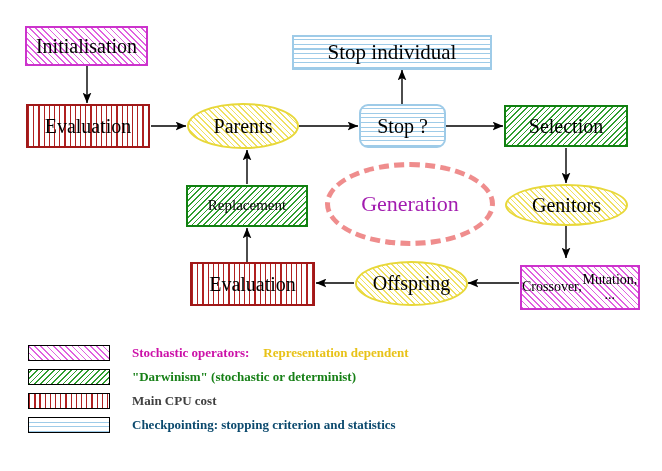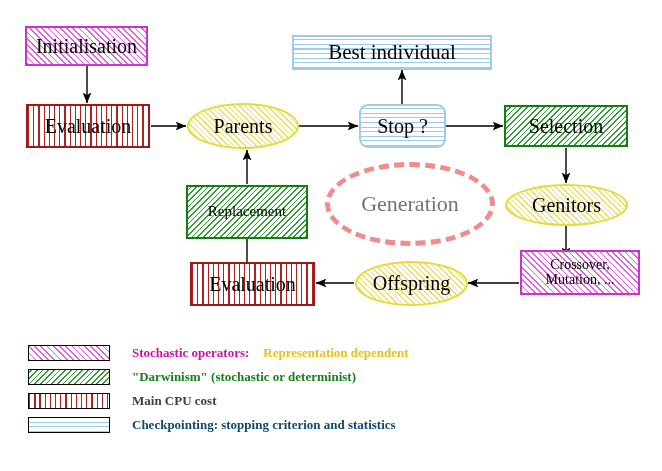--- a/index.html
+++ b/index.html
@@ -75,21 +75,21 @@
     border-radius: 50%;
     border: 2px solid #e8d83a;
     background-color: #ffffff;
     background-image: repeating-linear-gradient(45deg,
        #f0e060 0px, #f0e060 1.2px, rgba(255,255,255,0) 1.2px, rgba(255,255,255,0) 4.0px);
   }
   .ellipse-dashed {
     border-radius: 50%;
     border: 5px dashed #ef8d8d;
     background: transparent;
-    color: #737373;
+    color: #a21caf;
   }
 
   
   #legend {
     position: absolute;
     left: 0;
     top: 338px;
     width: 662px;
     height: 133px;
     z-index: 3;
@@ -165,49 +165,49 @@
 
   <div class="node box box-red" style="left:26px; top:104px; width:124px; height:44px; font-size:20px;">
     <span class="lbl">Evaluation</span>
   </div>
 
   <div class="node ellipse" style="left:187px; top:103px; width:112px; height:46px; font-size:20px;">
     <span class="lbl">Parents</span>
   </div>
 
   <div class="node box box-blue" style="left:292px; top:35px; width:200px; height:35px; font-size:21px;">
-    <span class="lbl">Best individual</span>
+    <span class="lbl">Stop individual</span>
   </div>
 
   <div class="node box box-green" style="left:504px; top:105px; width:124px; height:42px; font-size:20px;">
     <span class="lbl">Selection</span>
   </div>
 
   <div class="node box box-blue box-blue-round" style="left:359px; top:104px; width:87px; height:44px; font-size:20px;">
     <span class="lbl">Stop ?</span>
   </div>
 
   <div class="node ellipse" style="left:505px; top:184px; width:123px; height:42px; font-size:20px;">
     <span class="lbl">Genitors</span>
   </div>
 
-  <div class="node box box-magenta" style="left:520px; top:250px; width:120px; height:45px; font-size:14px; flex-direction:column;">
+  <div class="node box box-magenta" style="left:520px; top:265px; width:120px; height:45px; font-size:14px; ">
     <span class="lbl two-line">Crossover,</span>
     <span class="lbl two-line">Mutation, ...</span>
   </div>
 
   <div class="node ellipse" style="left:355px; top:261px; width:113px; height:45px; font-size:20px;">
     <span class="lbl">Offspring</span>
   </div>
 
   <div class="node box box-red" style="left:190px; top:262px; width:125px; height:44px; font-size:20px;">
     <span class="lbl">Evaluation</span>
   </div>
 
-  <div class="node box box-green" style="left:186px; top:185px; width:122px; height:54px; font-size:15px;">
+  <div class="node box box-green" style="left:186px; top:185px; width:122px; height:42px; font-size:15px;">
     <span class="lbl">Replacement</span>
   </div>
 
   <div class="node ellipse-dashed" style="left:325px; top:162px; width:170px; height:84px; font-size:22px; z-index:2;">
     <span class="lbl">Generation</span>
   </div>
 
   <div id="legend">
 
     <div class="legend-row" style="top:4px;">

